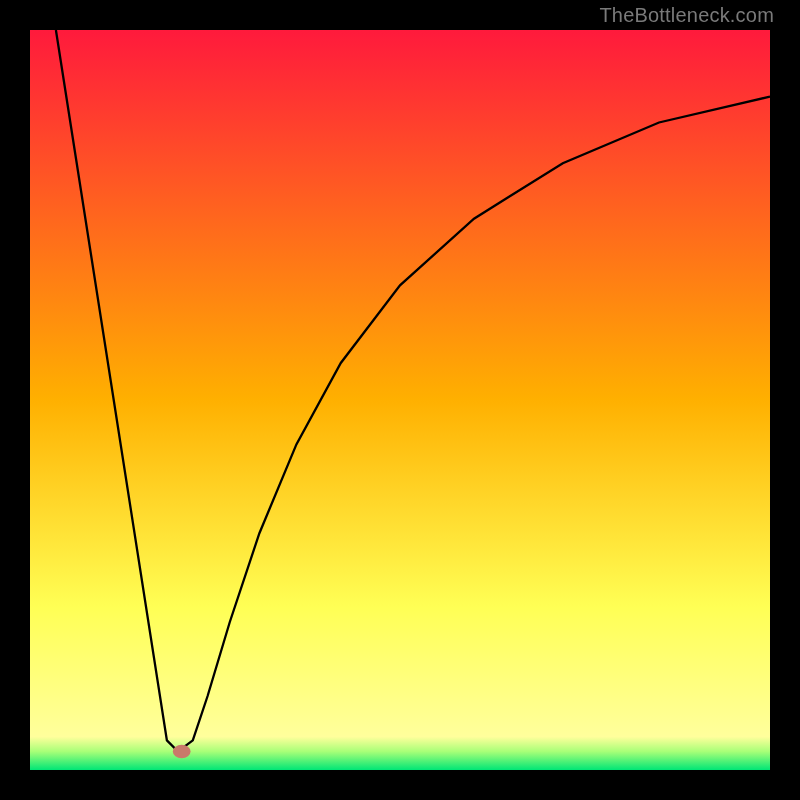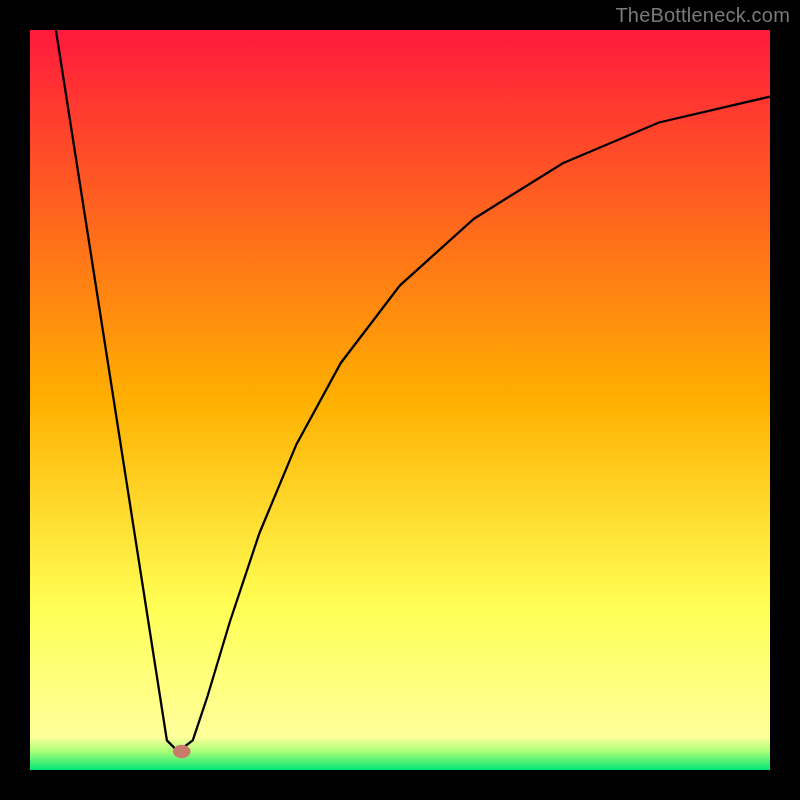--- a/index.html
+++ b/index.html
@@ -20,21 +20,21 @@
   .plot {
     position: absolute;
     left: 30px;
     top: 30px;
     width: 740px;
     height: 740px;
   }
   .attribution {
     position: absolute;
     top: 4px;
-    right: 10px;
+    right: 26px;
     color: #7a7a7a;
     font-size: 20px;
     font-weight: 500;
     letter-spacing: 0.2px;
   }
 </style>
 </head>
 <body>
 
 <div class="frame">

